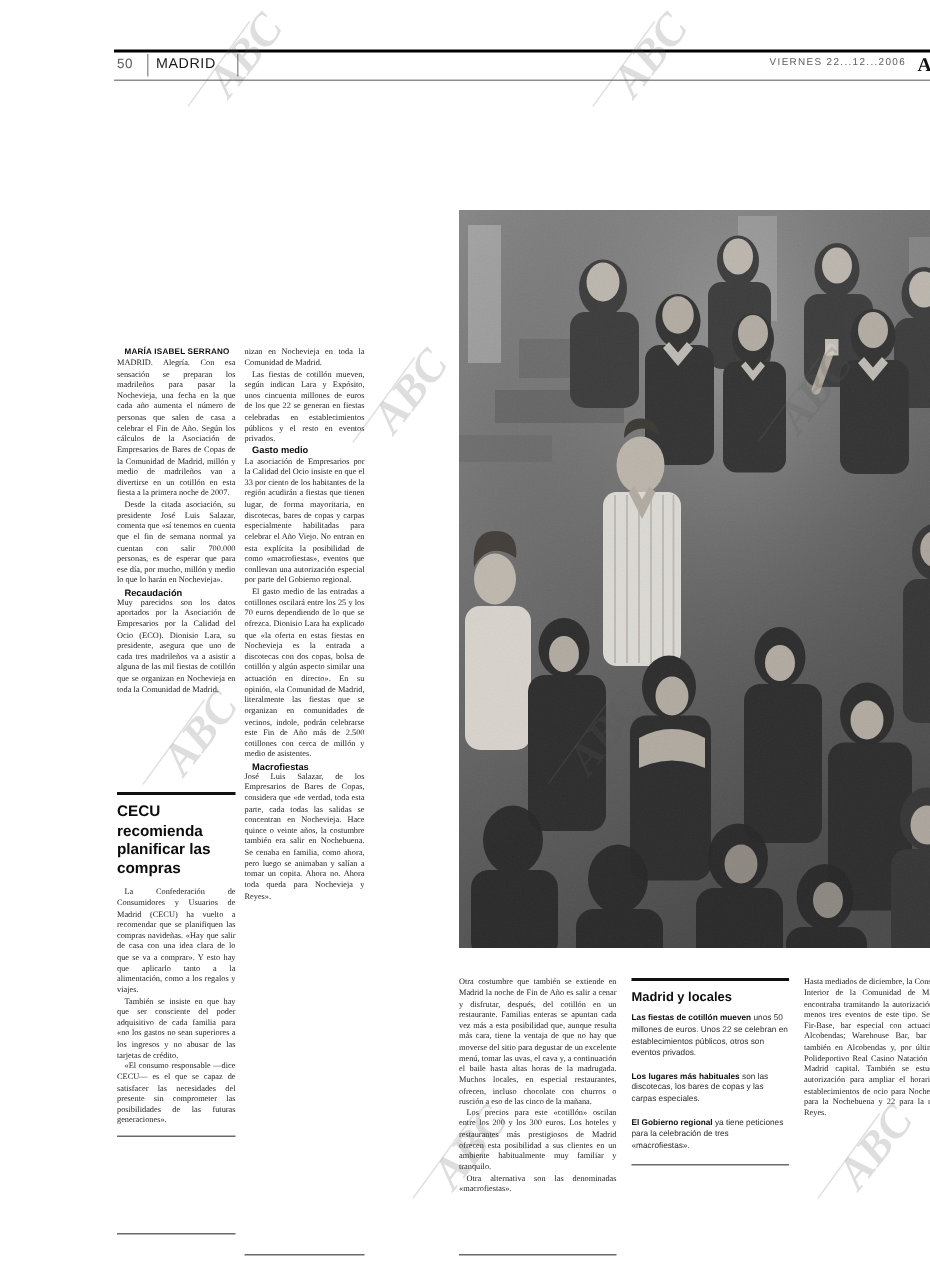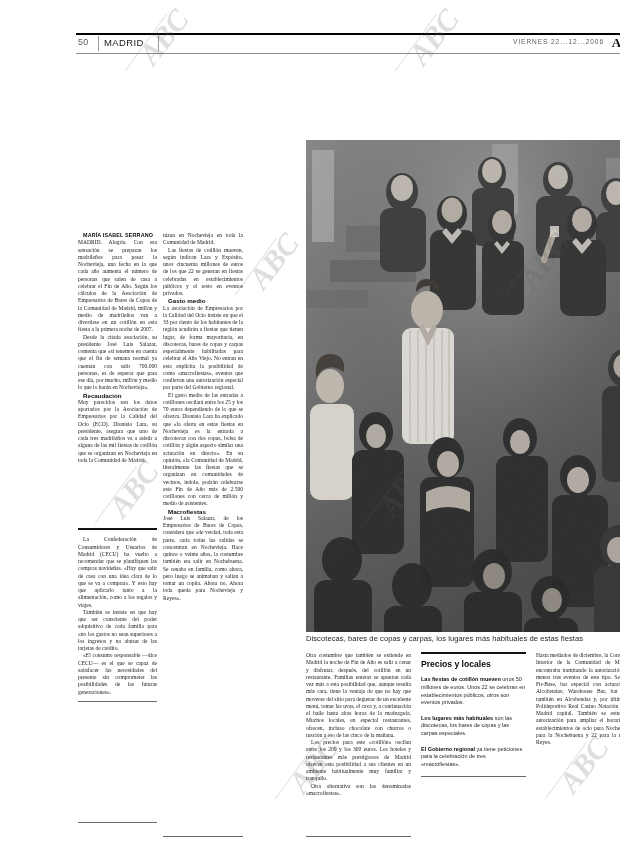--- a/index.html
+++ b/index.html
@@ -410,34 +410,34 @@
       <g stroke="#c6bcae" stroke-width="6" stroke-linecap="round" opacity="0.9" fill="none">
         <path d="M238 120 l10 -28"></path>
       </g>
       <rect x="244" y="86" width="9" height="11" fill="#e3ded4" opacity="0.9"></rect>
 
       <rect x="0" y="0" width="334" height="492" filter="url(#grain)" fill="#808080" opacity="0.22"></rect>
     </svg>
   </div>
 
   <div id="photo-caption">
-    <span>Discotecas, bares de copas y carpas, los lugares más habituales de estas fiestas</span>
     <span id="photo-credit">ABC</span>
   </div>
 
   <div class="bodycol" style="left:30px; top:232px; width:79px; height:290px;">
     <p class="byline">MARÍA ISABEL SERRANO</p>
     <p class="noind">MADRID. Alegría. Con esa sensación se preparan los madrileños para pasar la Nochevieja, una fecha en la que cada año aumenta el número de personas que salen de casa a celebrar el Fin de Año. Según los cálculos de la Asociación de Empresarios de Bares de Copas de la Comunidad de Madrid, millón y medio de madrileños van a divertirse en un cotillón en esta fiesta a la primera noche de 2007.</p>
     <p>Desde la citada asociación, su presidente José Luis Salazar, comenta que «sí tenemos en cuenta que el fin de semana normal ya cuentan con salir 700.000 personas, es de esperar que para ese día, por mucho, millón y medio lo que lo harán en Nochevieja».</p>
     <p class="subhead">Recaudación</p>
     <p class="noind">Muy parecidos son los datos aportados por la Asociación de Empresarios por la Calidad del Ocio (ECO). Dionisio Lara, su presidente, asegura que uno de cada tres madrileños va a asistir a alguna de las mil fiestas de cotillón que se organizan en Nochevieja en toda la Comunidad de Madrid.</p>
   </div>
 
   <div id="cecu">
     <div class="box-rule"></div>
+    <div class="box-title">CECU recomienda planificar las compras</div>
     <div class="box-body">
       <p class="noind">La Confederación de Consumidores y Usuarios de Madrid (CECU) ha vuelto a recomendar que se planifiquen las compras navideñas. «Hay que salir de casa con una idea clara de lo que se va a comprar». Y esto hay que aplicarlo tanto a la alimentación, como a los regalos y viajes.</p>
       <p>También se insiste en que hay que ser consciente del poder adquisitivo de cada familia para «no los gastos no sean superiores a los ingresos y no abusar de las tarjetas de crédito.</p>
       <p>«El consumo responsable —dice CECU— es el que se capaz de satisfacer las necesidades del presente sin comprometer las posibilidades de las futuras generaciones».</p>
     </div>
     <div class="box-end"></div>
   </div>
 
   <div class="bodycol" style="left:115px; top:232px; width:80px; height:596px;">
     <p class="noind">nizan en Nochevieja en toda la Comunidad de Madrid.</p>
@@ -450,21 +450,21 @@
   </div>
 
   <div class="bodycol" style="left:258px; top:652px; width:105px; height:176px;">
     <p class="noind">Otra costumbre que también se extiende en Madrid la noche de Fin de Año es salir a cenar y disfrutar, después, del cotillón en un restaurante. Familias enteras se apuntan cada vez más a esta posibilidad que, aunque resulta más cara, tiene la ventaja de que no hay que moverse del sitio para degustar de un excelente menú, tomar las uvas, el cava y, a continuación el baile hasta altas horas de la madrugada. Muchos locales, en especial restaurantes, ofrecen, incluso chocolate con churros o rusción a eso de las cinco de la mañana.</p>
     <p>Los precios para este «cotillón» oscilan entre los 200 y los 300 euros. Los hoteles y restaurantes más prestigiosos de Madrid ofrecen esta posibilidad a sus clientes en un ambiente habitualmente muy familiar y tranquilo.</p>
     <p>Otra alternativa son las denominadas «macrofiestas».</p>
   </div>
 
   <div id="precios">
     <div class="box-rule"></div>
-    <div class="box-title">Precios y locales</div>
+    <div class="box-title">Madrid y locales</div>
 
     <div class="fact">
       <b>Las fiestas de cotillón mueven</b><span> unos 50 millones de euros. Unos 22 se celebran en establecimientos públicos, otros son eventos privados.</span>
     </div>
     <div class="fact">
       <b>Los lugares más habituales</b><span> son las discotecas, los bares de copas y las carpas especiales.</span>
     </div>
     <div class="fact">
       <b>El Gobierno regional</b><span> ya tiene peticiones para la celebración de tres «macrofiestas».</span>
     </div>

